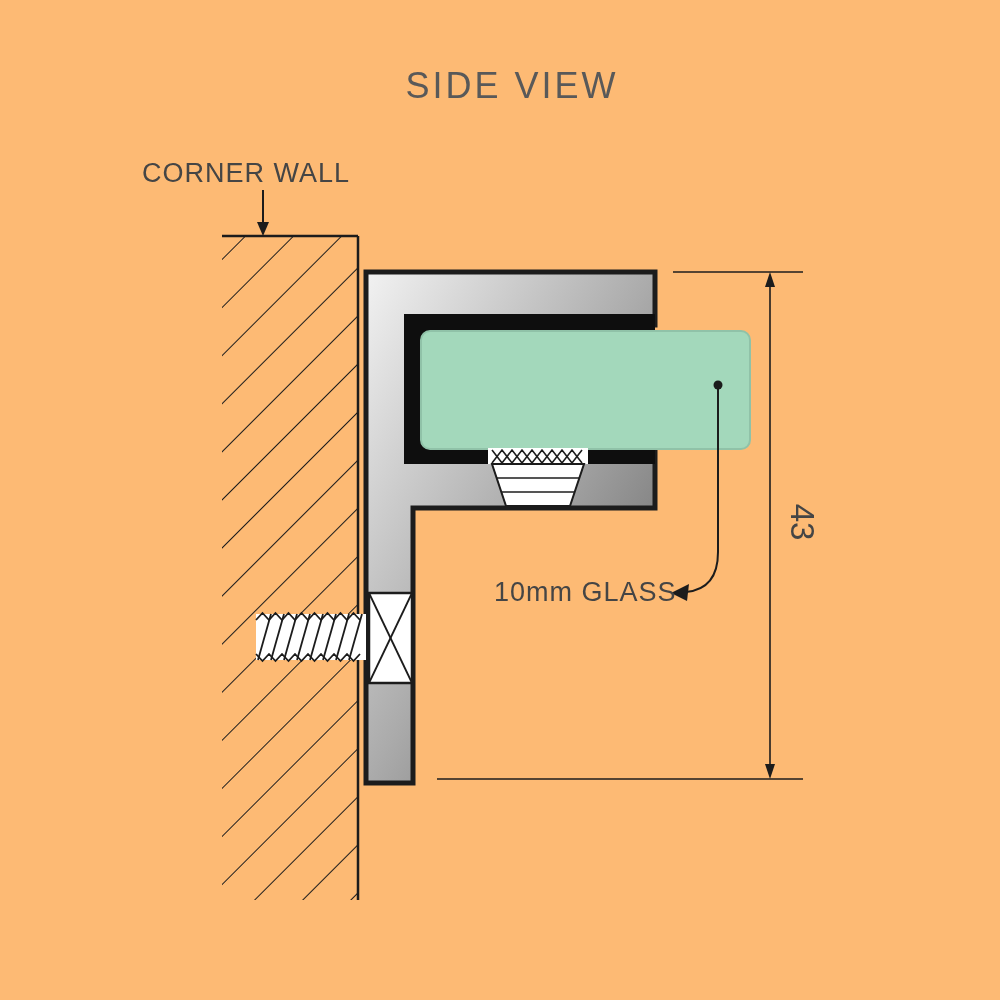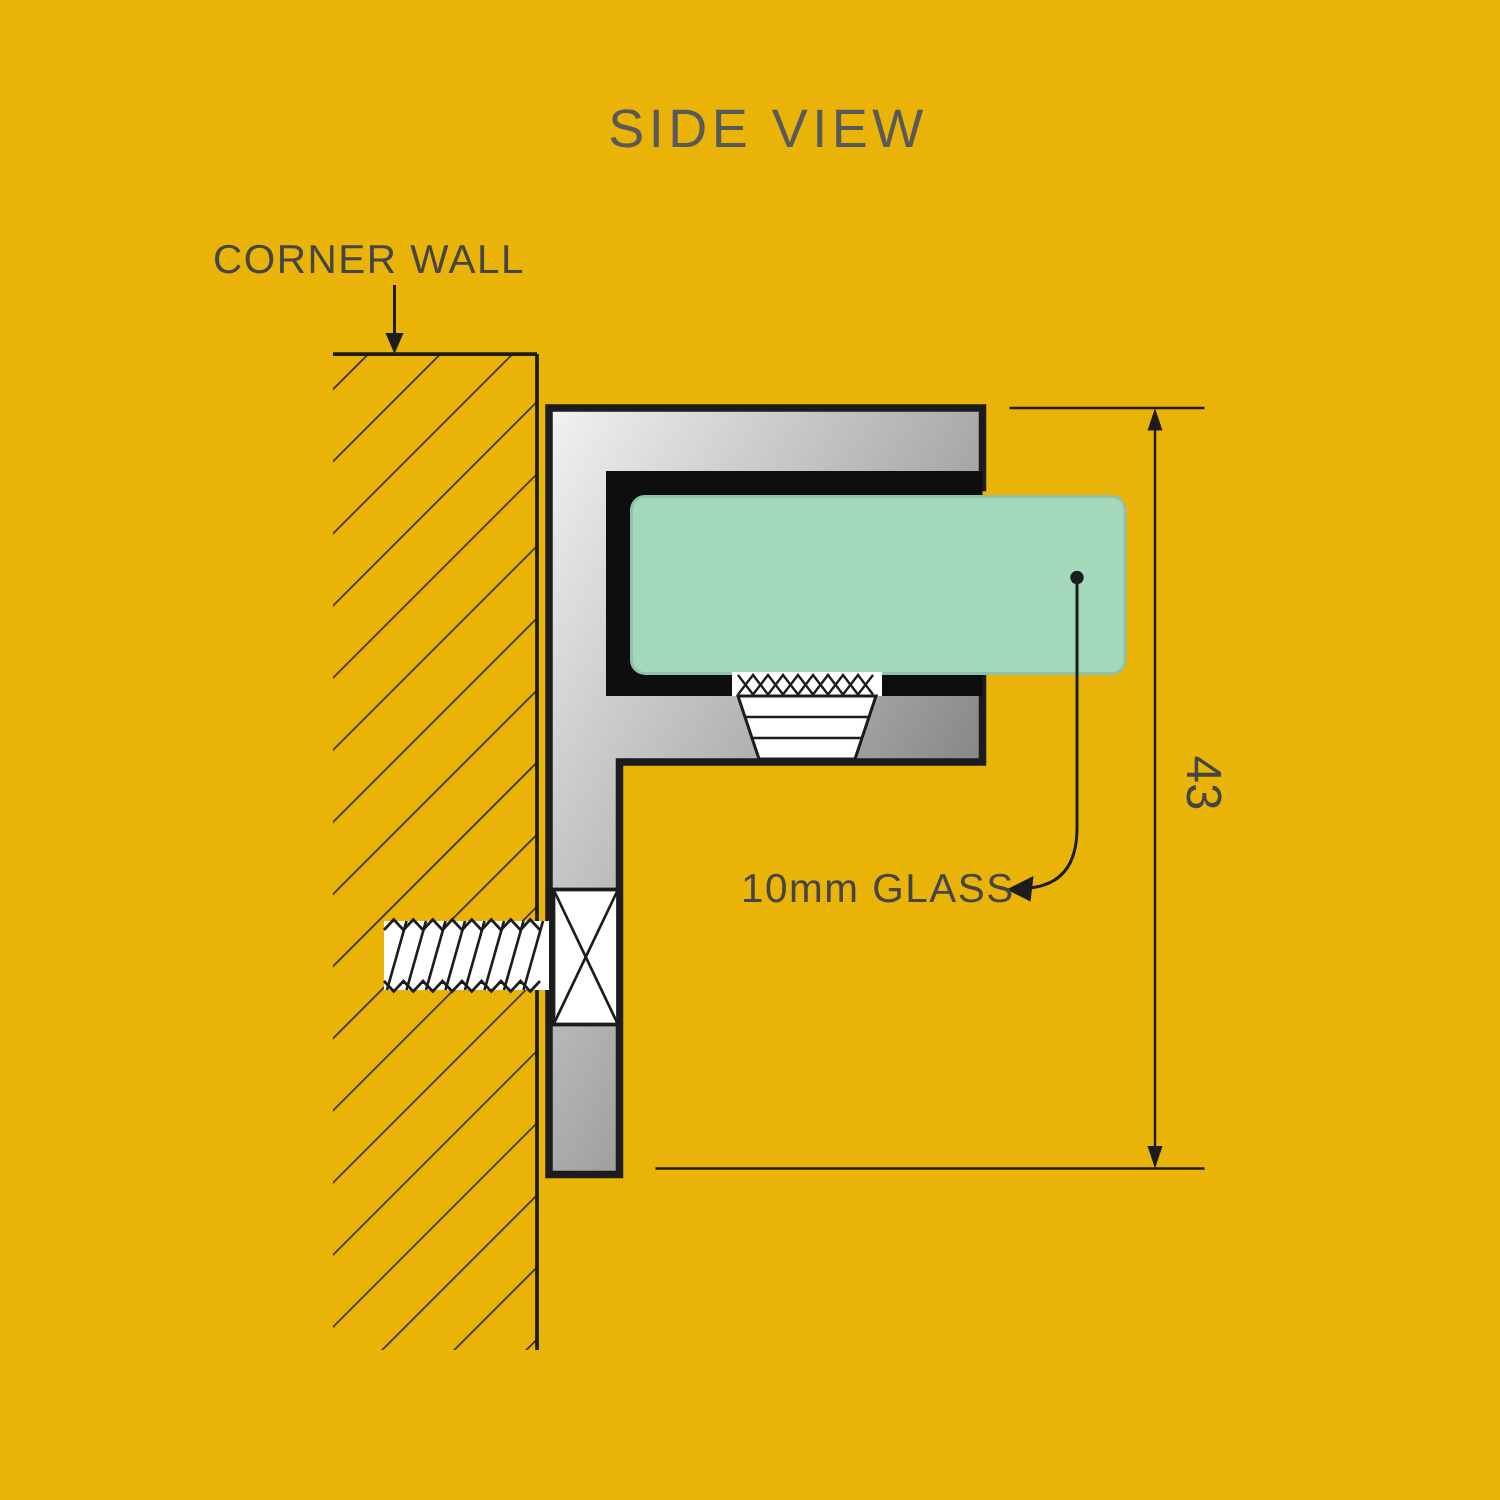--- a/index.html
+++ b/index.html
@@ -4,21 +4,21 @@
 <style>
   html, body {
     margin: 0;
     padding: 0;
     background: #ffffff;
   }
   .diagram {
     position: relative;
     width: 1000px;
     height: 1000px;
-    background: #eab308;
+    background: #fdba74;
     font-family: "Liberation Sans", sans-serif;
   }
   svg text {
     font-family: "Liberation Sans", sans-serif;
   }
 </style>
 </head>
 <body>
 
 <div class="diagram">

